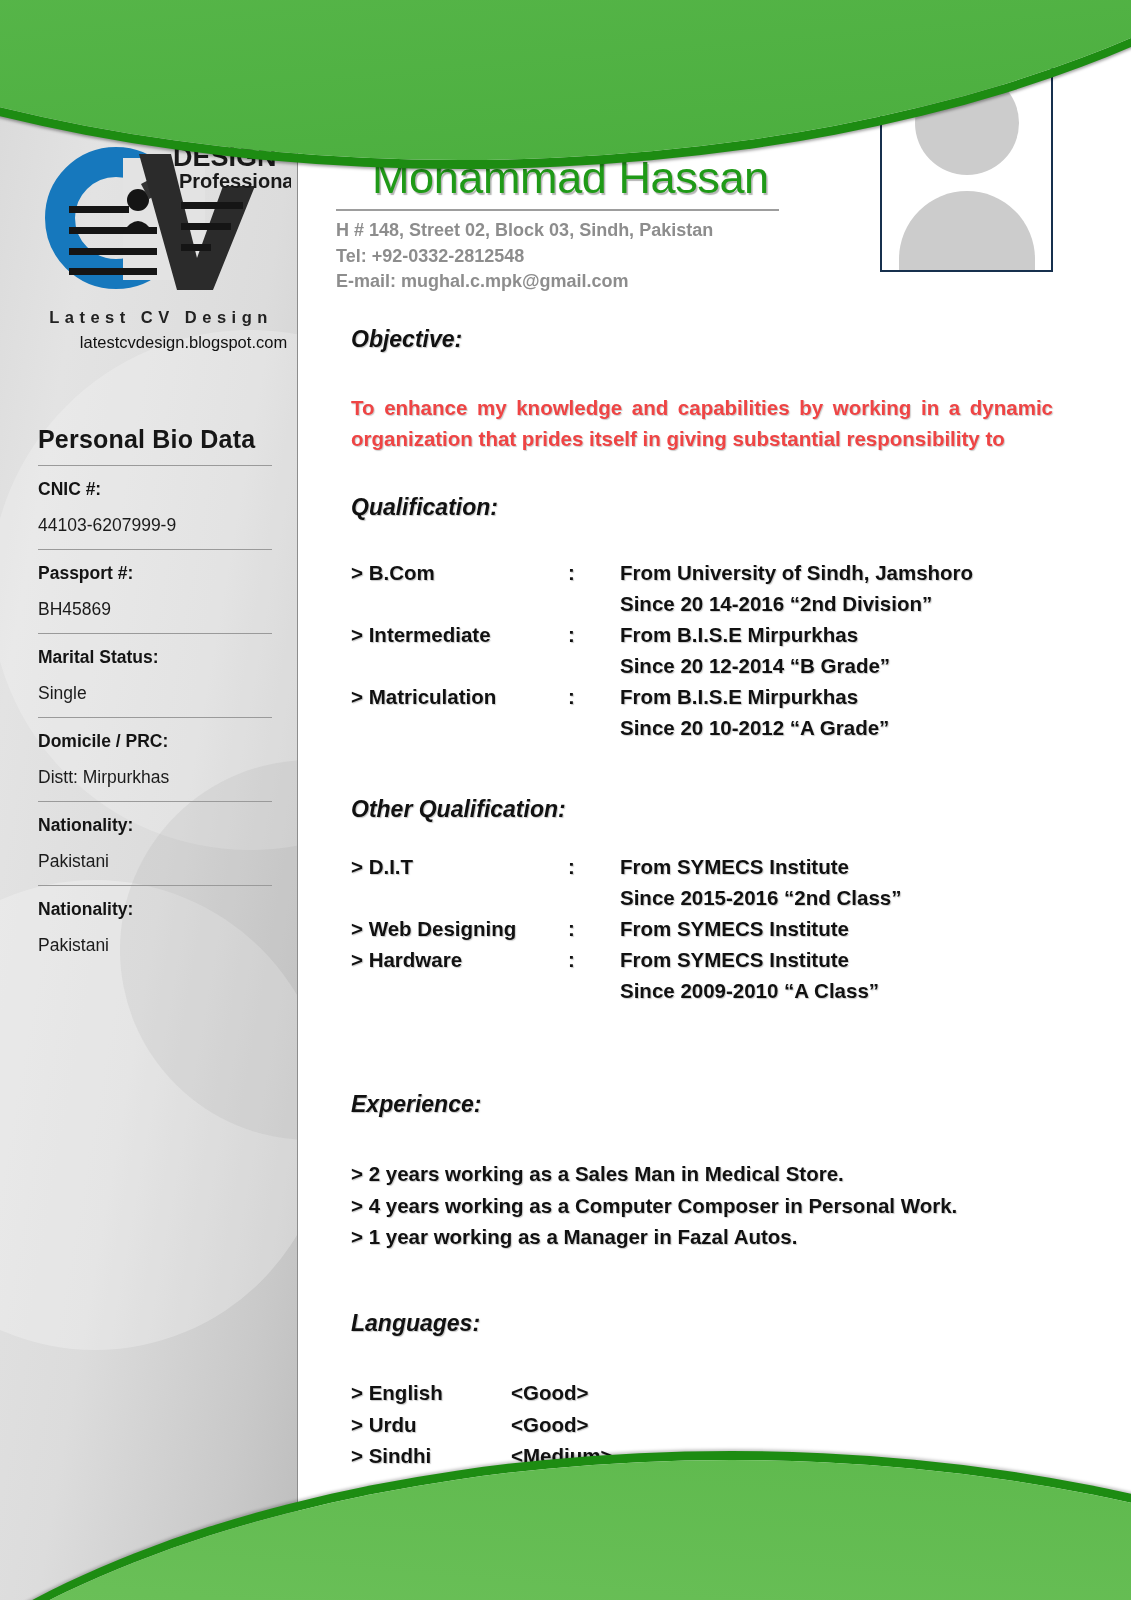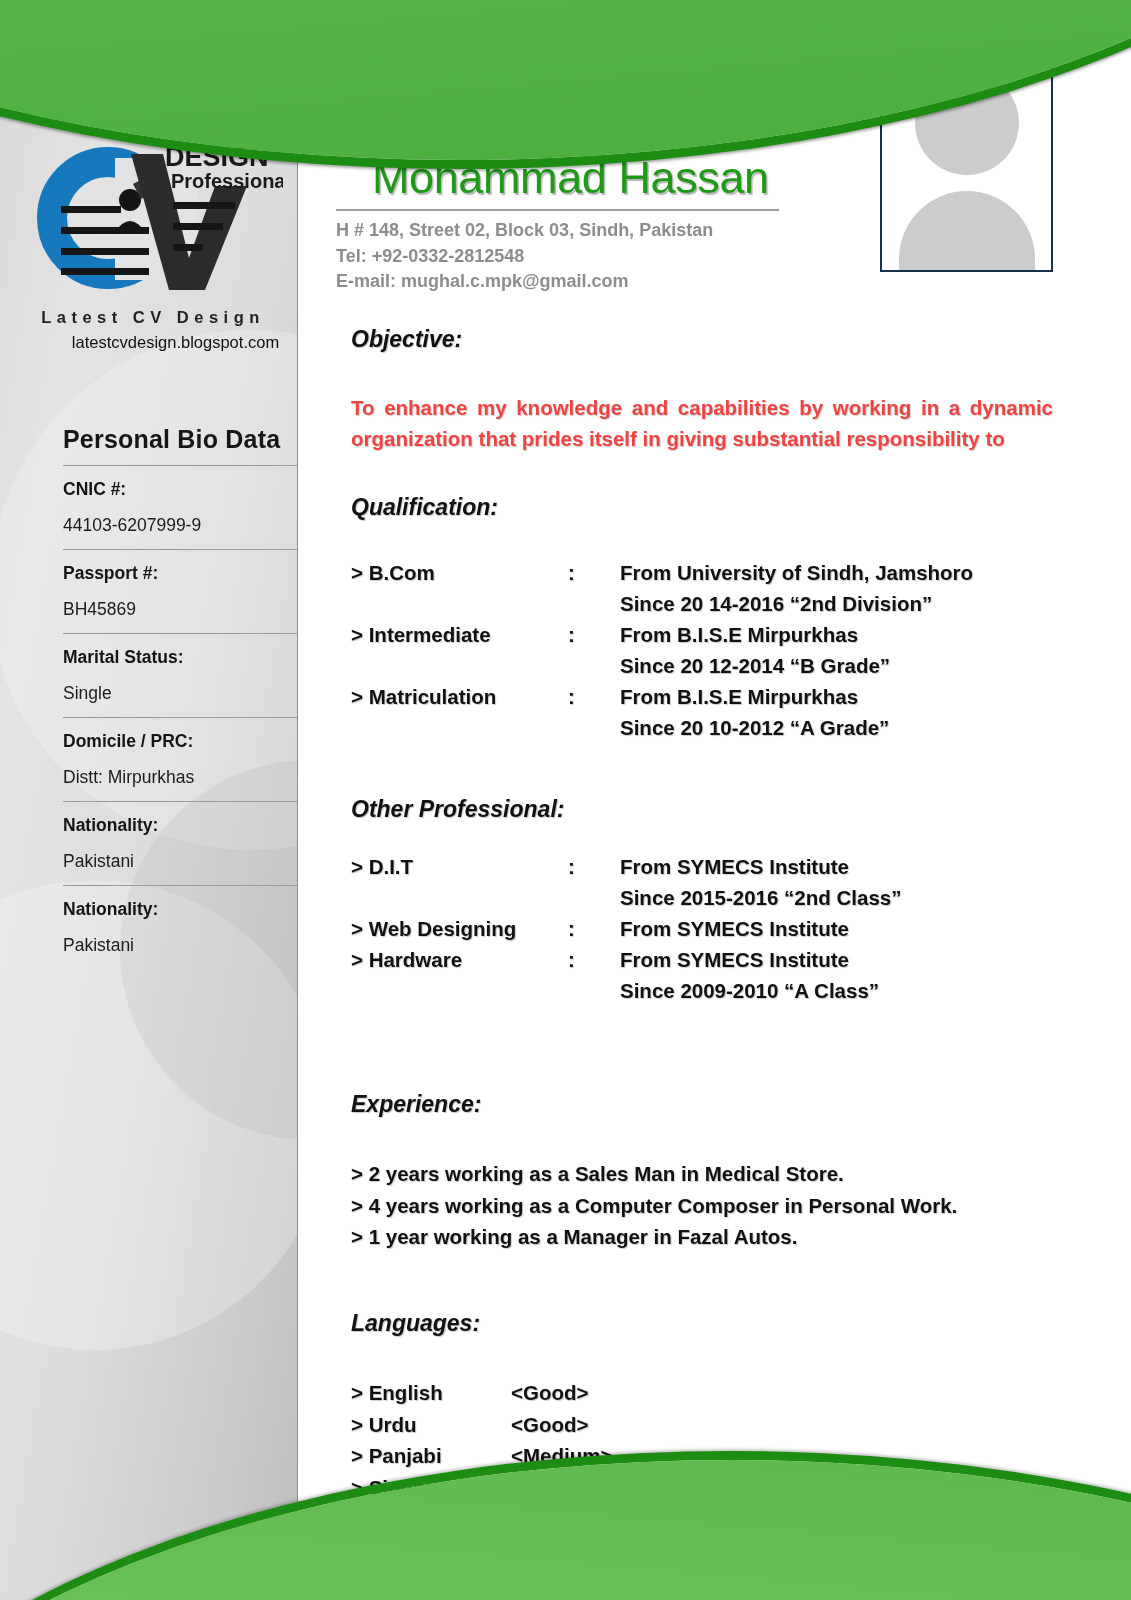--- a/index.html
+++ b/index.html
@@ -75,21 +75,21 @@
     left: 120px; top: 760px;
     width: 380px; height: 380px;
     border-radius: 50%;
     background: rgba(160,160,160,0.16);
   }
   .sb-inner { position: relative; z-index: 3; }
 
   
   .logo-wrap {
     position: absolute;
-    left: 4px; top: 140px;
+    left: 12px; top: 140px;
     width: 298px;
     text-align: center;
   }
   .logo-mark {
     position: relative;
     width: 260px;
     height: 160px;
     margin: 0 auto;
   }
   .logo-sub1 {
@@ -105,21 +105,20 @@
     margin-top: 6px;
     margin-left: 45px;
   }
 
   
   .bio {
     position: absolute;
     left: 38px;
     top: 425px;
     width: 234px;
-    margin-left: 25px;
   }
   .bio-title {
     font-size: 25px;
     font-weight: bold;
     color: #161616;
     letter-spacing: 0.2px;
     padding-bottom: 11px;
   }
   .bio-rule {
     height: 1px;
@@ -381,21 +380,21 @@
             <span class="q-val">From B.I.S.E Mirpurkhas</span>
           </div>
           <div class="q-line">
               <span class="q-since">Since 20 10-2012 “A Grade”</span>
             </div>
         </div>
       </div>
     </div>
 
     <div class="section" style="top:796px;">
-      <div class="sec-head">Other Professional:</div>
+      <div class="sec-head">Other Qualification:</div>
       <div style="margin-top:28px;">
         <div class="qrow">
           <div class="q-line">
             <span class="q-name">&gt; D.I.T</span>
             <span class="q-colon">:</span>
             <span class="q-val">From SYMECS Institute</span>
           </div>
           <div class="q-line">
               <span class="q-since">Since 2015-2016 “2nd Class”</span>
             </div>
@@ -434,24 +433,20 @@
       <div style="margin-top:40px;">
         <div class="lang-line">
           <span class="lang-name">&gt; English</span>
           <span>&lt;Good&gt;</span>
         </div>
         <div class="lang-line">
           <span class="lang-name">&gt; Urdu</span>
           <span>&lt;Good&gt;</span>
         </div>
         <div class="lang-line">
-          <span class="lang-name">&gt; Panjabi</span>
-          <span>&lt;Medium&gt;</span>
-        </div>
-        <div class="lang-line">
           <span class="lang-name">&gt; Sindhi</span>
           <span>&lt;Medium&gt;</span>
         </div>
       </div>
     </div>
 
   </div>
 
   <div class="curve-top"></div>
   <div class="curve-bottom"></div>

